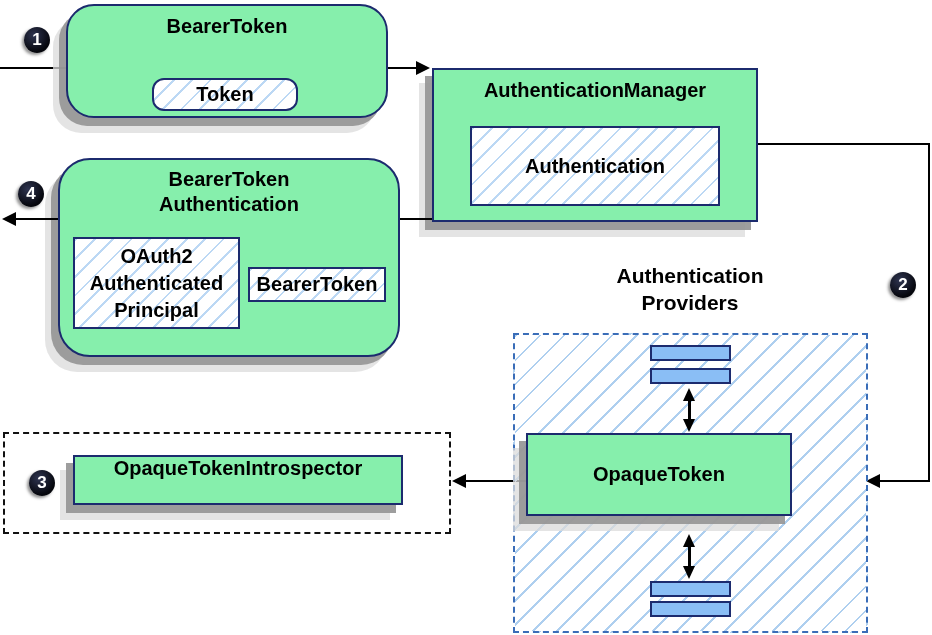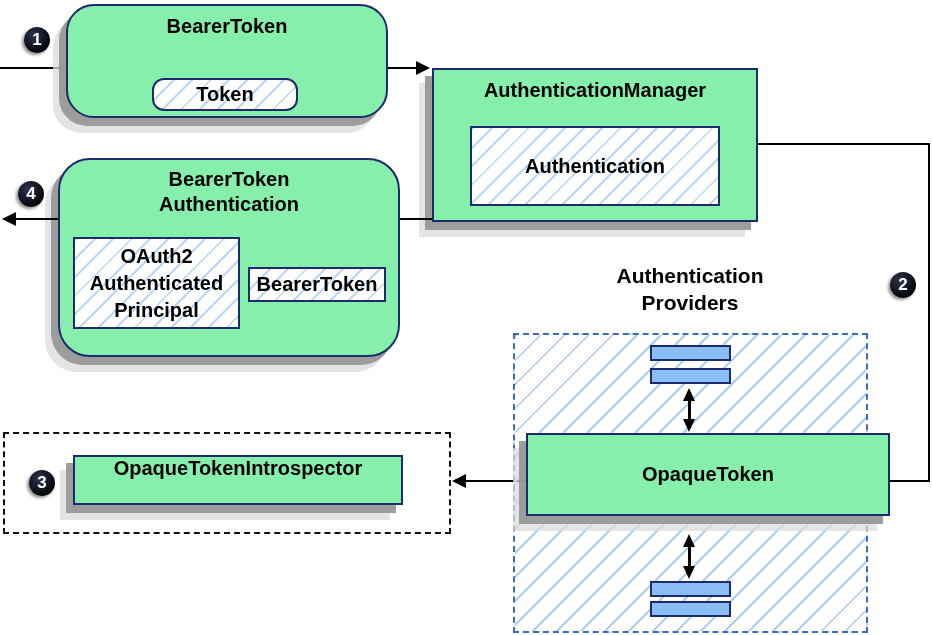--- a/index.html
+++ b/index.html
@@ -121,21 +121,21 @@
   <div class="providers-box" style="left:513px;top:333px;width:355px;height:300px;">
     <div class="bar" style="left:135px;top:10px;"></div>
     <div class="bar" style="left:135px;top:33px;"></div>
 
     <div class="varrow" style="left:168px;top:53px;height:44px;">
       <div class="tip-u"></div>
       <div class="shaft"></div>
       <div class="tip-d"></div>
     </div>
 
-    <div class="node shadow" style="left:11px;top:98px;width:364px;height:83px;display:flex;flex-direction:column;align-items:center;justify-content:center;font-size:20px;line-height:27px;">
+    <div class="node shadow" style="left:11px;top:98px;width:266px;height:83px;display:flex;flex-direction:column;align-items:center;justify-content:center;font-size:20px;line-height:27px;">
       <div>OpaqueToken</div>
     </div>
 
     <div class="varrow" style="left:168px;top:199px;height:45px;">
       <div class="tip-u"></div>
       <div class="shaft"></div>
       <div class="tip-d"></div>
     </div>
 
     <div class="bar" style="left:135px;top:246px;"></div>

